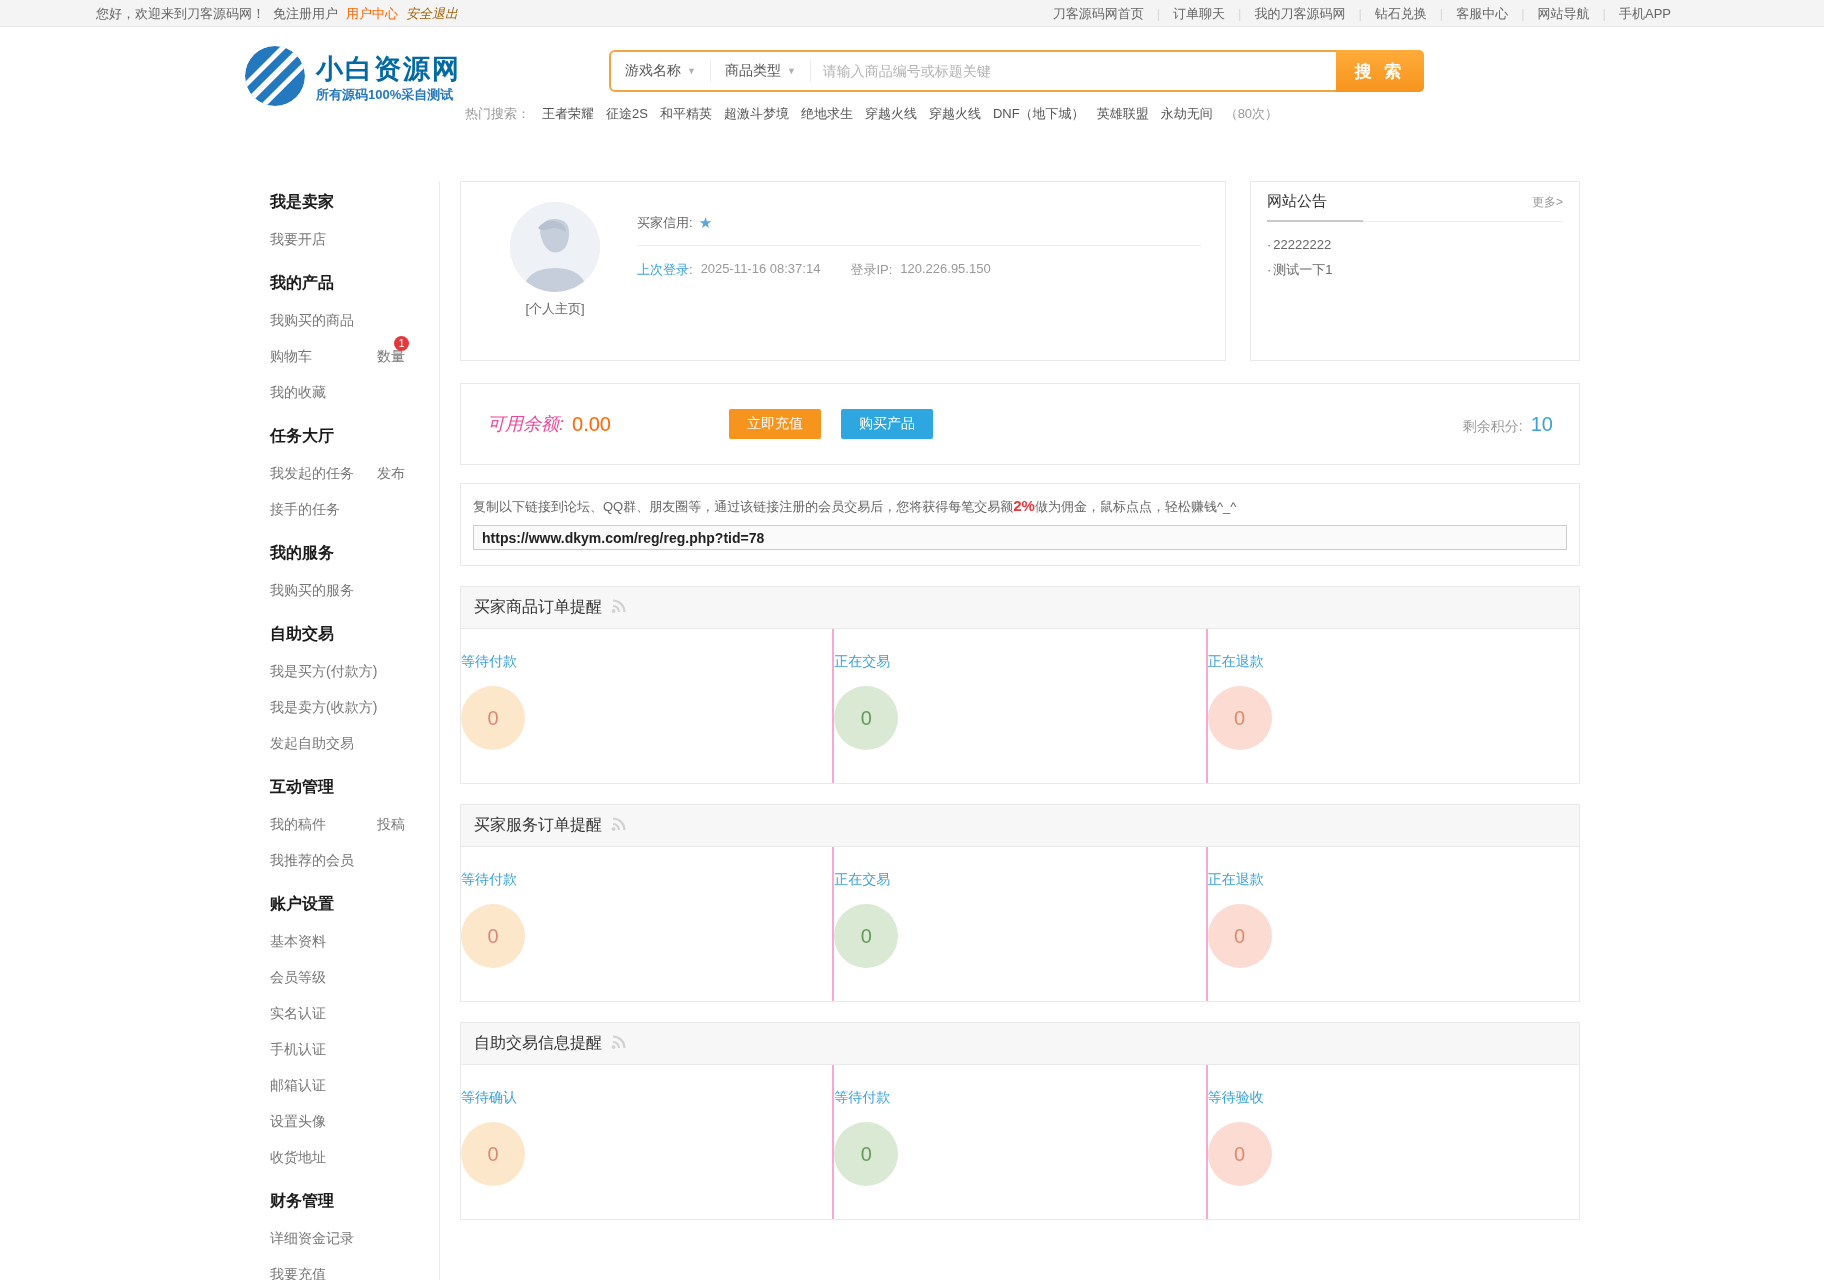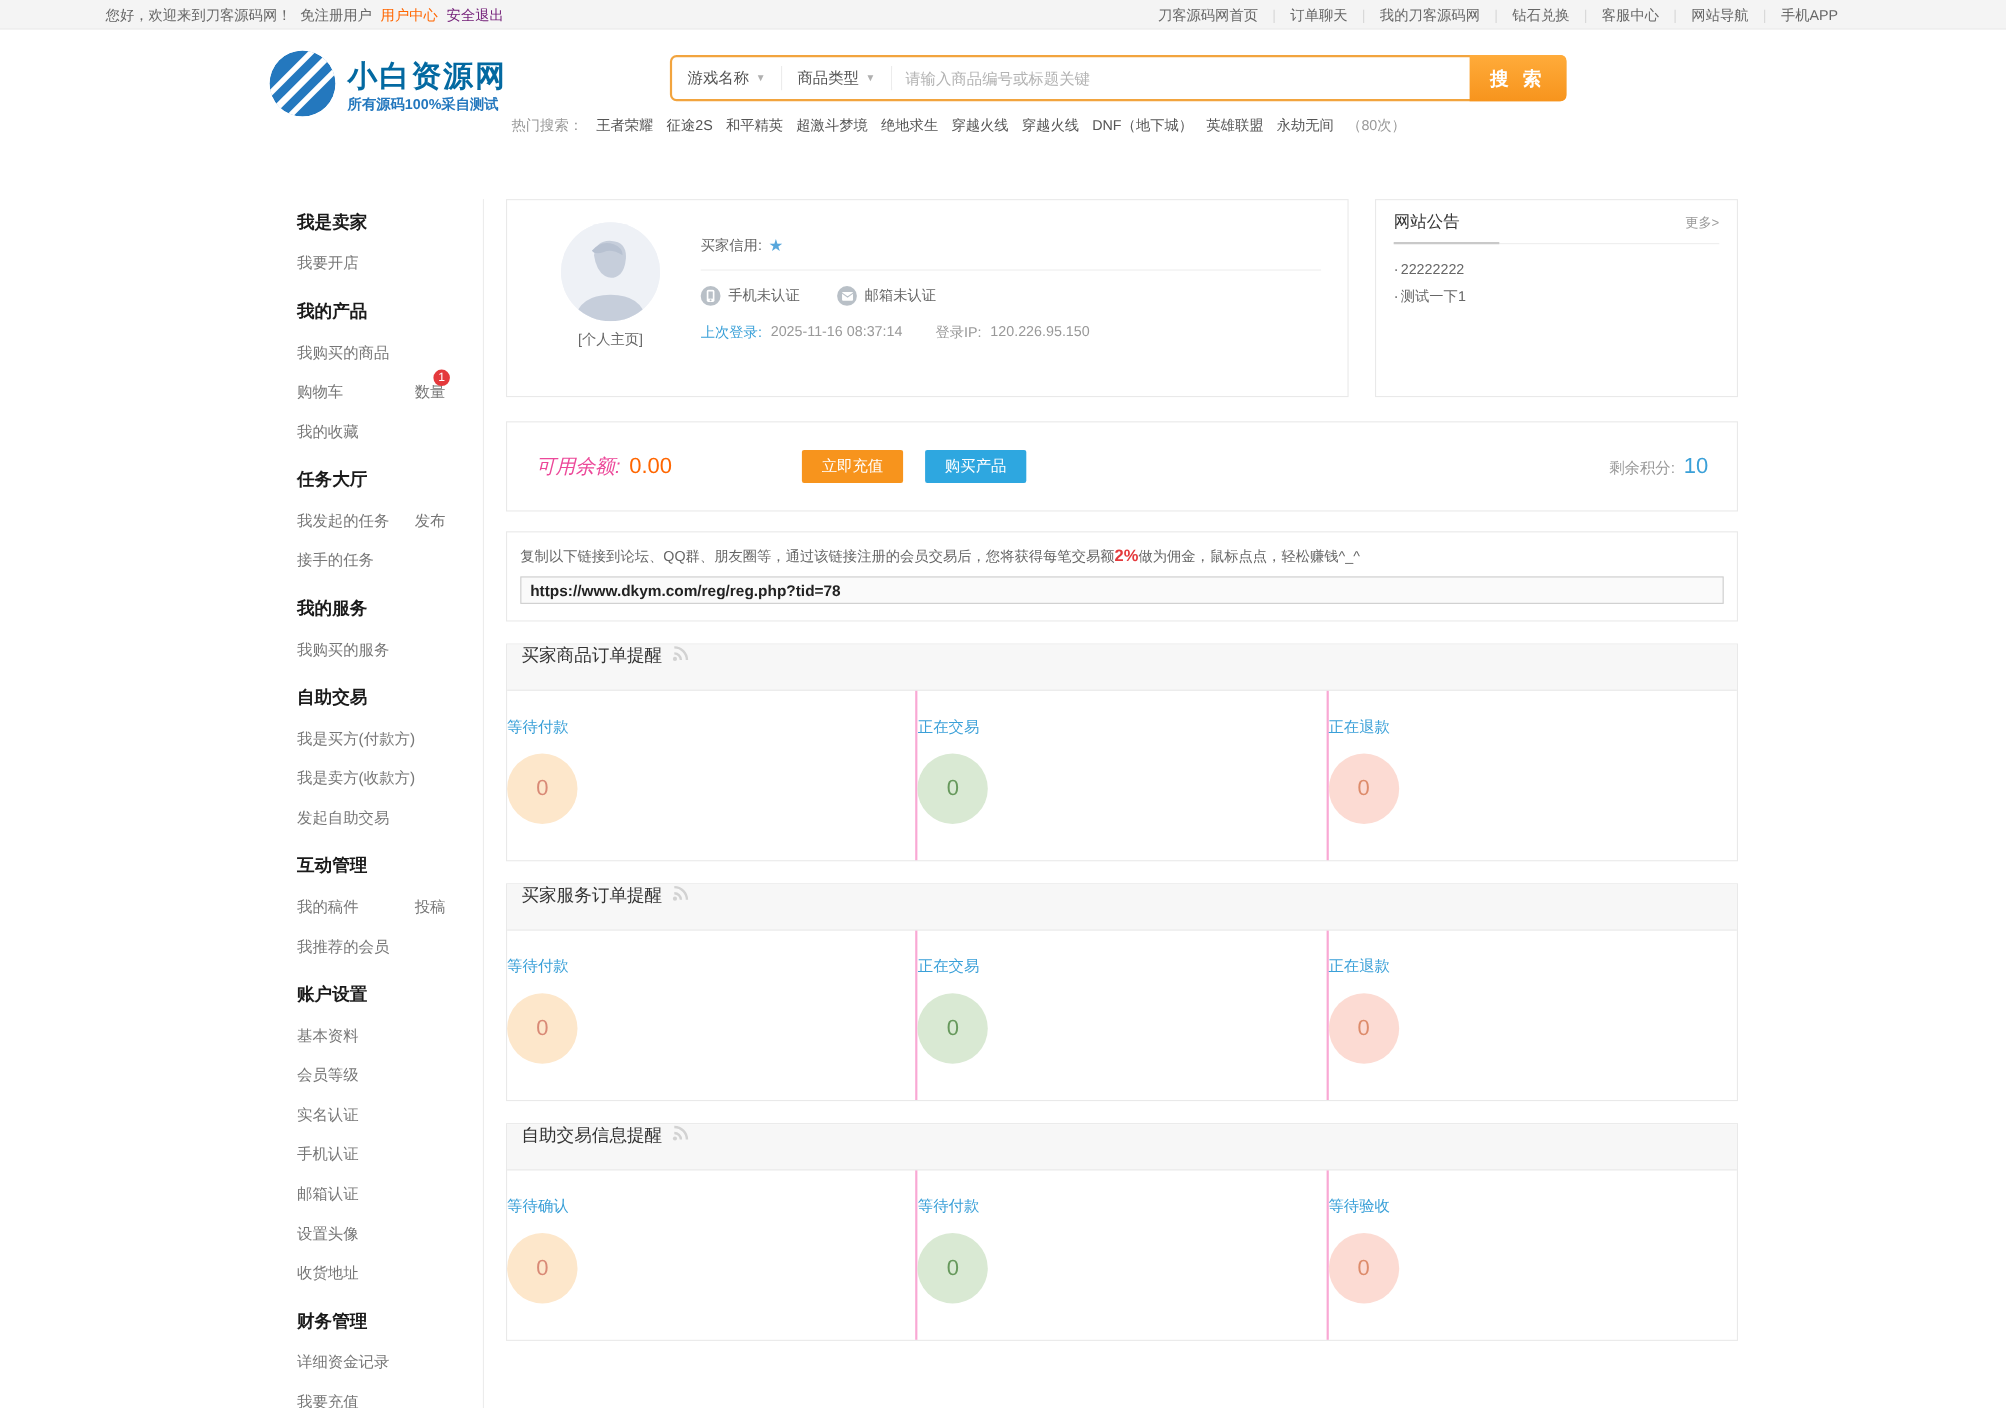--- a/index.html
+++ b/index.html
@@ -95,40 +95,40 @@
 
   
   .referral-card { margin-top:18px; padding:13px 12px 15px; }
   .referral-text { font-size:13px; color:#666; }
   .referral-text .pct { color:#e4393c; font-weight:bold; font-size:15px; }
   .referral-input { display:block; width:100%; margin-top:9px; height:25px; border:1px solid #ccc; background:#fafafa;
     font-size:14px; font-weight:bold; color:#222; padding:0 8px; font-family:"Liberation Sans", sans-serif; }
 
   
   .section-card { margin-top:20px; }
-  .section-header { background:#f7f7f7; border-bottom:1px solid #e9e9e9; height:42px; display:flex; align-items:flex-start; padding:0 13px; font-size:16px; color:#333; gap:8px; }
+  .section-header { background:#f7f7f7; border-bottom:1px solid #e9e9e9; height:42px; display:flex; align-items:center; padding:0 13px; font-size:16px; color:#333; gap:8px; }
   .section-body { display:flex; height:154px; }
   .status-col { flex:1; display:flex; flex-direction:column; align-items:flex-start; padding-top:24px; }
   .status-col + .status-col { border-left:2px solid #f9a8d4; }
   .status-link { color:#3aa0d8; font-size:14px; text-decoration:none; }
   .count-circle { width:64px; height:64px; border-radius:50%; margin-top:15px; display:flex; align-items:center; justify-content:center; font-size:20px; cursor:pointer; }
   .status-col[data-tone="orange"] .count-circle { background:#fde7cb; color:#d98a76; }
   .status-col[data-tone="green"]  .count-circle { background:#d9e9d3; color:#67995c; }
   .status-col[data-tone="red"]    .count-circle { background:#fcdbd3; color:#dd8c6b; }
 </style>
 </head>
 <body>
 
 <div class="topbar">
   <div class="topbar-inner">
     <div class="topbar-left">
       <span>您好，欢迎来到刀客源码网！</span>
       <span>免注册用户</span>
       <a class="uc" href="#" style="color:#f60;text-decoration:none;">用户中心</a>
-      <a href="#" style="color:#701a75;text-decoration:none;">安全退出</a>
+      <a href="#" style="color:#a16207;text-decoration:none;font-style:italic;">安全退出</a>
     </div>
     <ul class="topbar-links">
 
     <li>
           <a href="#">刀客源码网首页</a>
         </li>
         <li>
           <a href="#">订单聊天</a>
         </li>
         <li>
@@ -372,41 +372,20 @@
             </svg>
           </div>
           <a class="homepage-link" href="#">[个人主页]</a>
         </div>
         <div class="info-col">
           <div class="credit-row">
             <span>买家信用:</span>
             <span class="credit-star">★</span>
           </div>
           <hr class="info-divider">
-          <div class="cert-row">
-            <span class="cert">
-              <span class="cert-ic">
-                <svg width="10" height="12" viewBox="0 0 10 12">
-                    <rect x="1.5" y="0.5" width="7" height="11" rx="1.5" fill="#fff"></rect>
-                    <rect x="3" y="2" width="4" height="6.5" fill="#b9c0c7"></rect>
-                    <circle cx="5" cy="10" r="0.9" fill="#b9c0c7"></circle>
-                  </svg>
-              </span>
-              <span>手机未认证</span>
-            </span>
-            <span class="cert">
-              <span class="cert-ic">
-                <svg width="11" height="9" viewBox="0 0 11 9">
-                    <rect x="0.5" y="0.5" width="10" height="8" rx="1" fill="#fff"></rect>
-                    <path d="M0.5 1.5 L5.5 5 L10.5 1.5" stroke="#b9c0c7" fill="none"></path>
-                  </svg>
-              </span>
-              <span>邮箱未认证</span>
-            </span>
-          </div>
           <div class="login-row">
             <span class="lbl-blue">上次登录:</span>
             <span>2025-11-16 08:37:14</span>
             <span class="ip-group">
               <span>登录IP:</span>
               <span>120.226.95.150</span>
             </span>
           </div>
         </div>
       </div>

